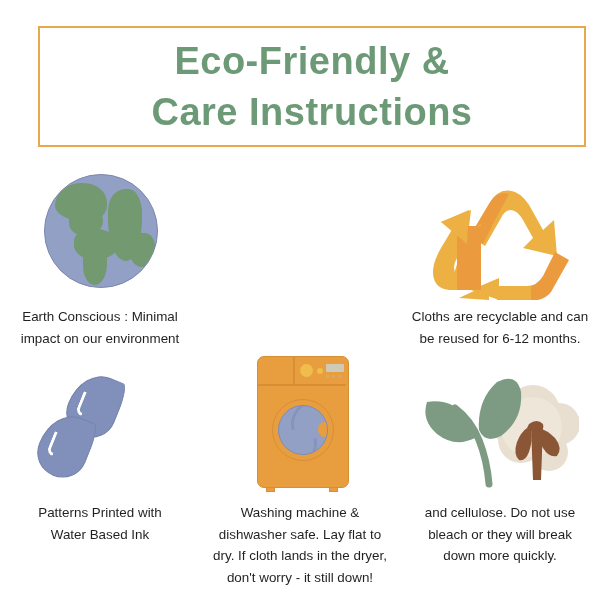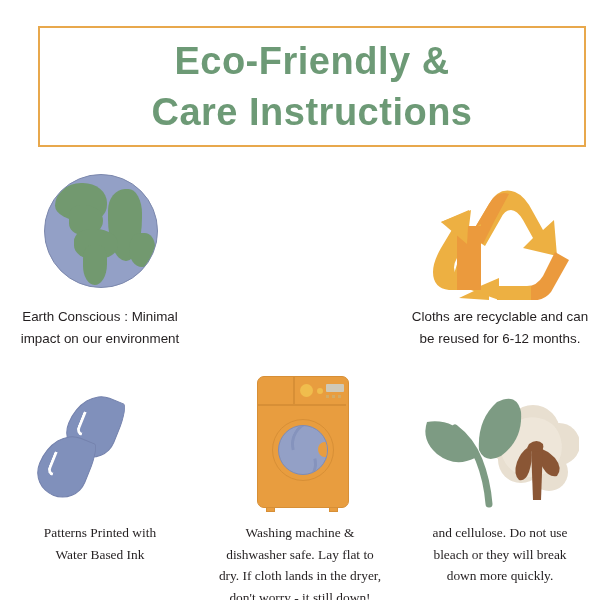--- a/index.html
+++ b/index.html
@@ -69,21 +69,21 @@
   .caption {
     font-size: 13.4px;
     line-height: 1.62;
     color: #231f20;
     text-align: center;
     width: 196px;
   }
 
   
   .r1 { top: 4px; }
-  .r2 { top: 220px; font-family: Liberation Serif, serif; }
+  .r2 { top: 200px; }
   .c1 { left: 0px; }
   .c2 { left: 200px; }
   .c3 { left: 400px; }
 
   
   .earth {
     position: absolute;
     left: 29px; top: 18px;
     width: 112px; height: 112px;
     border-radius: 50%;

